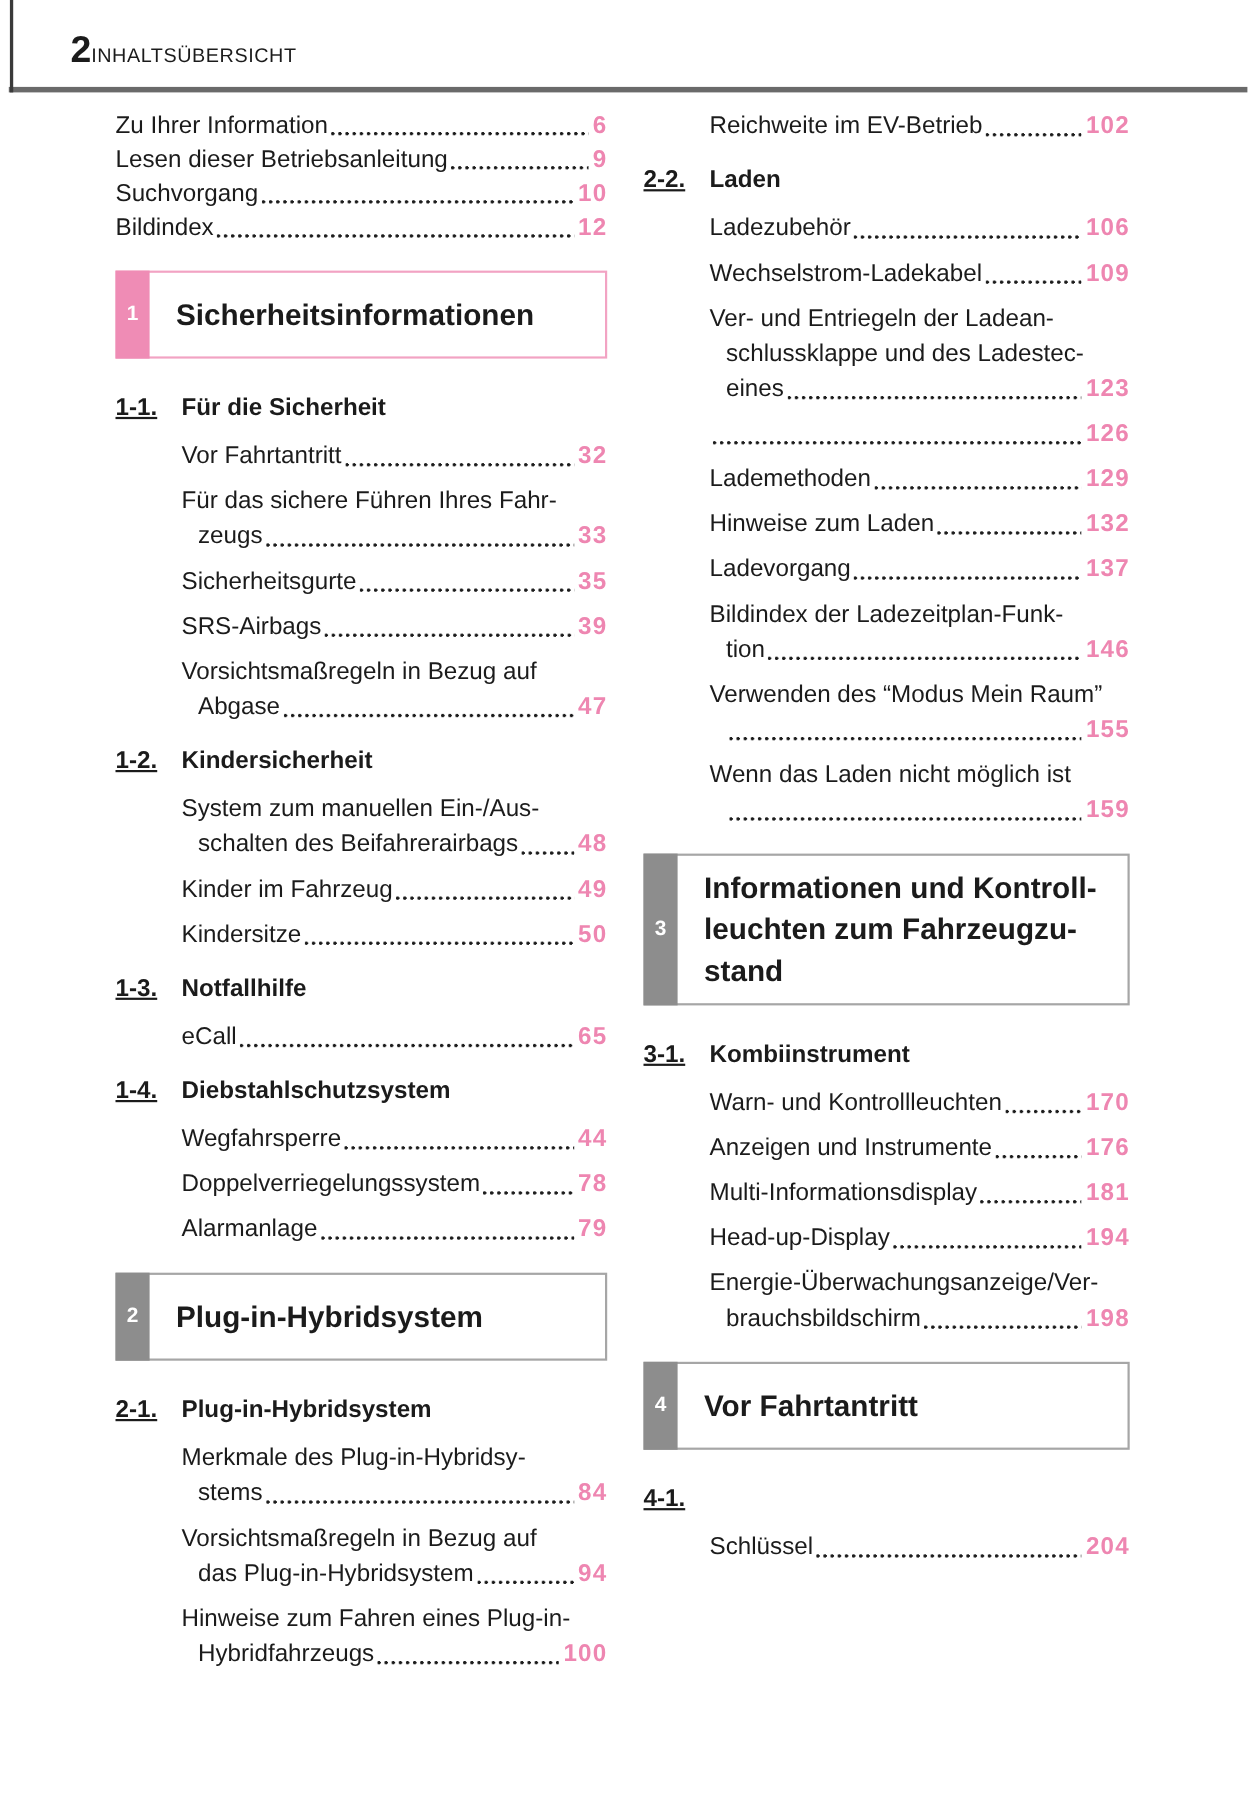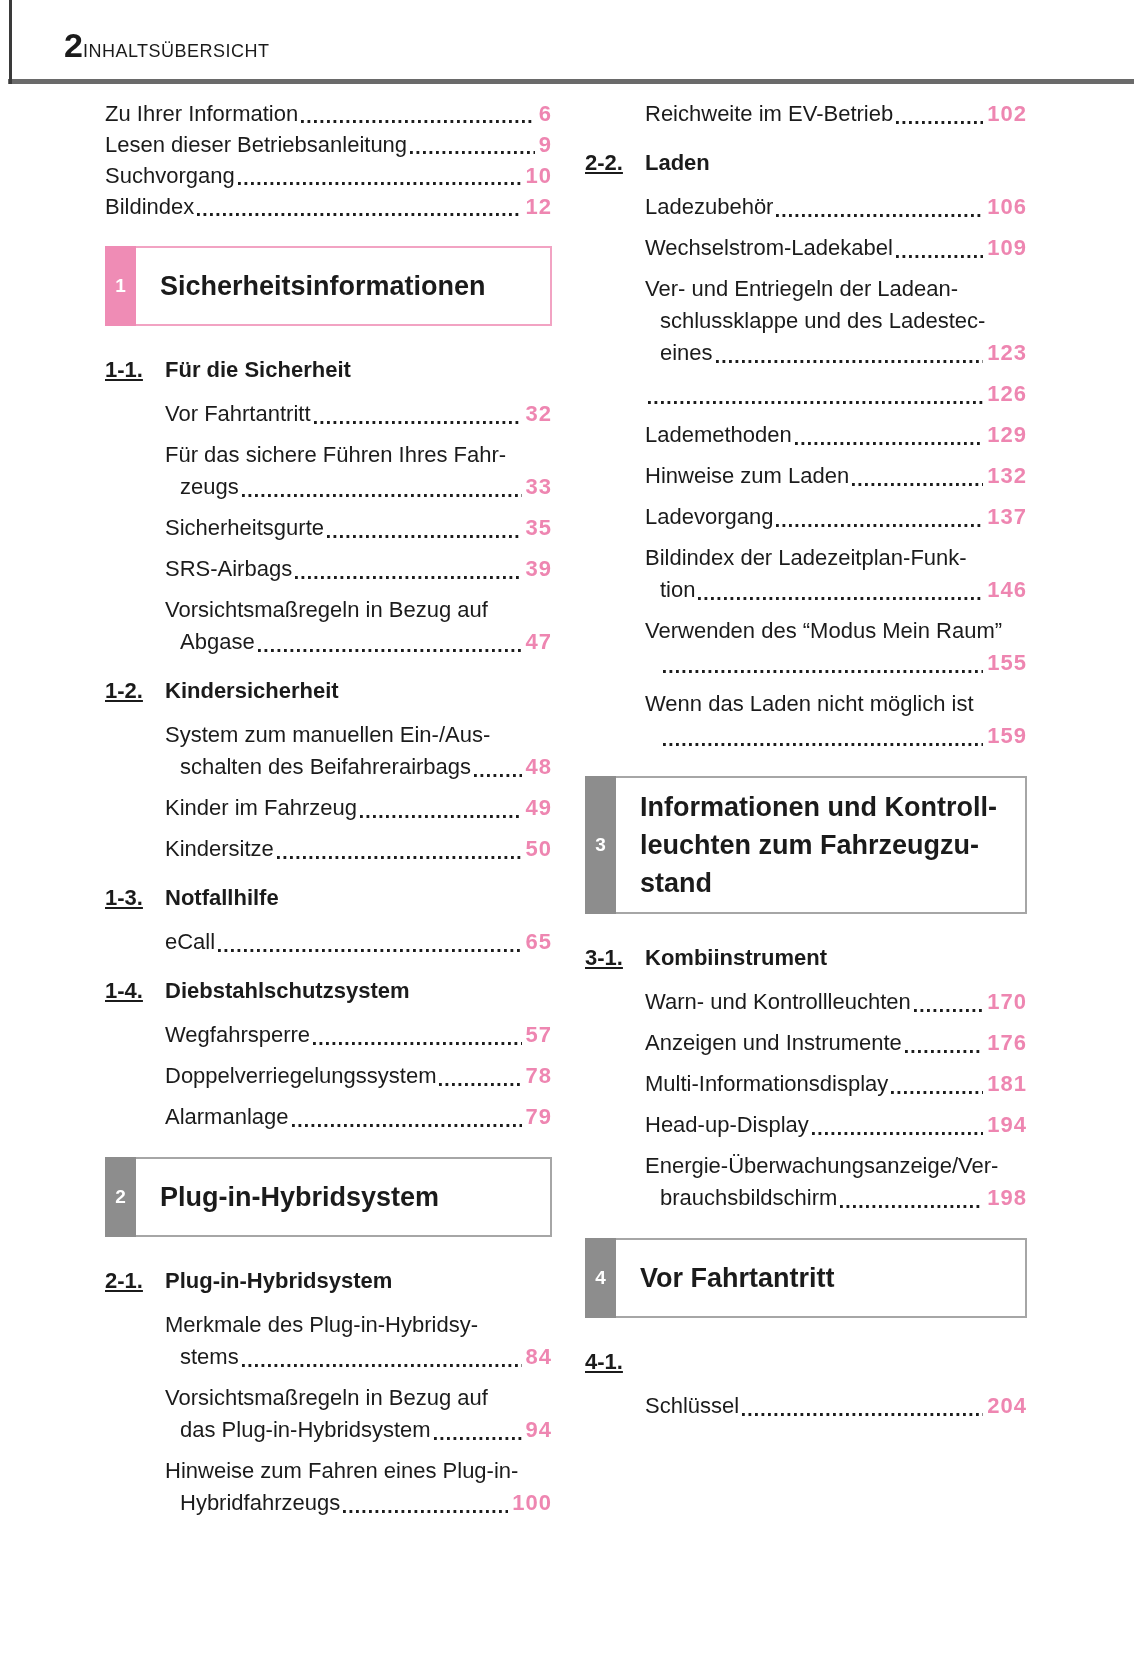--- a/index.html
+++ b/index.html
@@ -166,21 +166,21 @@
           </div>
         </div>
         <div class="subheading">
           <span class="subheading-num">1-4.</span>
           <span class="subheading-label">Diebstahlschutzsystem</span>
         </div>
         <div class="entry">
           <div class="entry-row">
             <span class="entry-text">Wegfahrsperre</span>
             <span class="leader"></span>
-            <span class="page-number">57</span>
+            <span class="page-number">44</span>
           </div>
         </div>
         <div class="entry">
           <div class="entry-row">
             <span class="entry-text">Doppelverriegelungssystem</span>
             <span class="leader"></span>
             <span class="page-number">78</span>
           </div>
         </div>
         <div class="entry">

